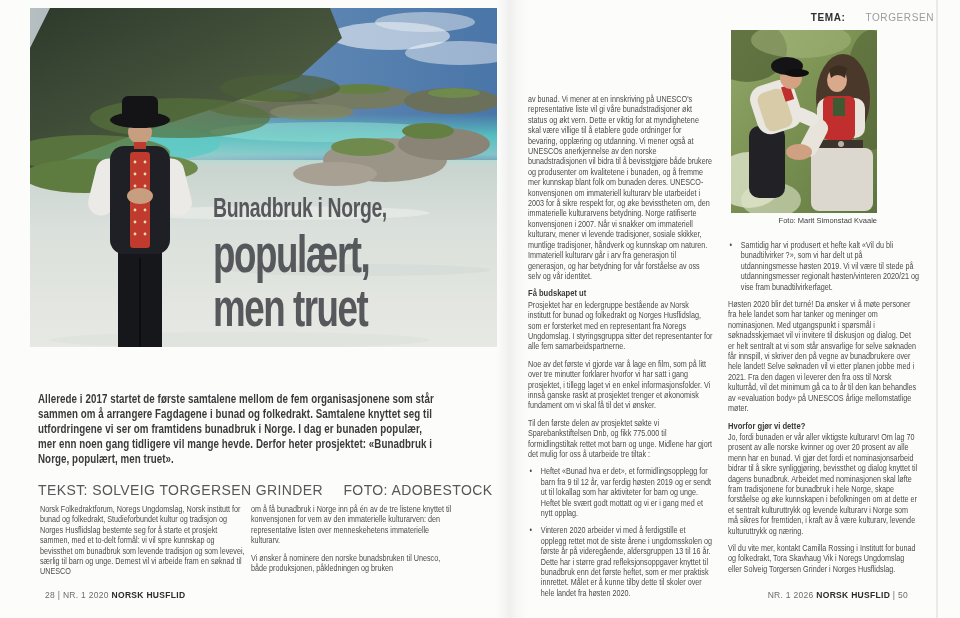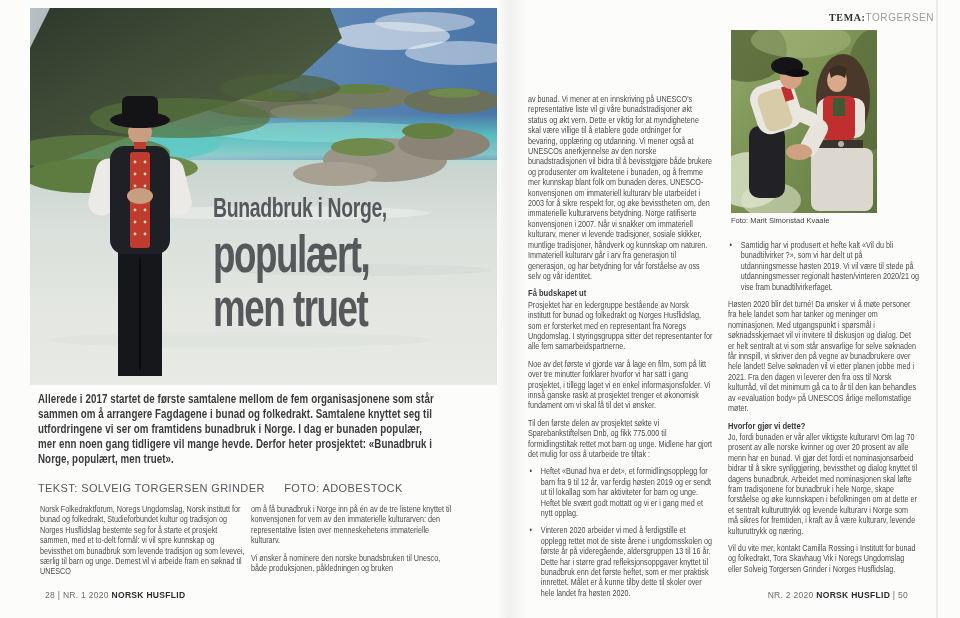--- a/index.html
+++ b/index.html
@@ -6,49 +6,49 @@
   body{
     width:960px;height:618px;position:relative;overflow:hidden;
     background:#fcfcfb;
     font-family:"Liberation Sans", sans-serif;
     color:#4b4b4d;
     -webkit-font-smoothing:antialiased;
   }
   .abs{position:absolute;}
   
   .theme{top:12px;right:26px;font-size:10px;letter-spacing:.6px;color:#9b9b9d;}
-  .theme b{color:#2f2f31;font-weight:700;margin-right:0;font-family:Liberation Serif, serif;}
-  
-  .photo-left{left:30px;top:8px;width:467px;height:377px;overflow:hidden;}
+  .theme b{color:#2f2f31;font-weight:700;margin-right:20px;}
+  
+  .photo-left{left:30px;top:8px;width:467px;height:339px;overflow:hidden;}
   .photo-right{left:731px;top:30px;width:146px;height:183px;overflow:hidden;}
   .photo-left svg,.photo-right svg{display:block;}
   
   .title{left:183px;top:186px;transform:scaleX(.72);transform-origin:0 0;
          color:#56585c;font-weight:700;white-space:nowrap;}
   .title .l1{font-size:27px;line-height:28px;letter-spacing:-.5px;margin-bottom:7px;}
   .title .l2{font-size:51px;line-height:52px;letter-spacing:-2px;}
   .title .l3{font-size:51px;line-height:55px;letter-spacing:-2px;}
   
   .intro{left:38px;top:391px;width:536px;transform:scaleX(.75);transform-origin:0 0;
          font-size:13px;line-height:15px;font-weight:700;color:#3a3a3c;letter-spacing:.1px;}
-  .byline{left:38px;top:482px;font-size:11px;color:#57575b;letter-spacing:.4px;}
+  .byline{left:38px;top:482px;font-size:14px;color:#57575b;letter-spacing:.4px;}
   .byline span{margin-right:16px;}
   
   .cond{transform:scaleX(.8);transform-origin:0 0;}
   .bodytext{font-size:9px;line-height:10.4px;color:#4b4b4d;}
   .bodytext p{margin:0 0 7px 0;}
   .subhead{font-weight:700;color:#38383a;font-size:9.5px;margin:2px 0 1px 0;}
   .bullet{display:flex;margin:0 0 7px 0;}
   .bullet::before{content:"\2022";flex:0 0 14px;padding-left:2px;color:#4b4b4d;}
   .lcol1{left:40px;top:504px;width:256px;}
   .lcol2{left:251px;top:504px;width:251px;}
   .rcol1{left:528px;top:94px;width:231px;}
   .rcol2{left:728px;top:240px;width:239px;}
   
-  .caption{left:731px;top:216px;width:146px;text-align:left;font-size:7.5px;color:#3d3d3f;}
+  .caption{left:731px;top:216px;width:146px;text-align:right;font-size:7.5px;color:#3d3d3f;}
   
   .footer{top:590px;font-size:8.5px;color:#6c6c6e;letter-spacing:.3px;}
   .footer b{color:#2c2c2e;}
   .footer-left{left:45px;}
   .footer-right{right:52px;text-align:right;}
   
   .gutter{left:497px;top:0;width:32px;height:618px;
     background:linear-gradient(90deg,rgba(0,0,0,0) 0%,rgba(0,0,0,.05) 40%,rgba(0,0,0,.02) 65%,rgba(0,0,0,0) 100%);}
   .page-edge{left:936px;top:0;width:2px;height:618px;background:rgba(0,0,0,.07);}
 </style>
@@ -243,16 +243,16 @@
   <div class="bullet">
       <span>Samtidig har vi produsert et hefte kalt «Vil du bli bunadtilvirker ?», som vi har delt ut på utdanningsmesse høsten 2019. Vi vil være til stede på utdanningsmesser regionalt høsten/vinteren 2020/21 og vise fram bunadtilvirkerfaget.</span>
     </div>
   <p>Høsten 2020 blir det turné! Da ønsker vi å møte personer fra hele landet som har tanker og meninger om nominasjonen. Med utgangspunkt i spørsmål i søknadsskjemaet vil vi invitere til diskusjon og dialog. Det er helt sentralt at vi som står ansvarlige for selve søknaden får innspill, vi skriver den på vegne av bunadbrukere over hele landet! Selve søknaden vil vi etter planen jobbe med i 2021. Fra den dagen vi leverer den fra oss til Norsk kulturråd, vil det minimum gå ca to år til den kan behandles av «evaluation body» på UNESCOS årlige mellomstatlige møter.</p>
   <div class="subhead">Hvorfor gjør vi dette?</div>
   <p>Jo, fordi bunaden er vår aller viktigste kulturarv! Om lag 70 prosent av alle norske kvinner og over 20 prosent av alle menn har en bunad. Vi gjør det fordi et nominasjonsarbeid bidrar til å sikre synliggjøring, bevissthet og dialog knyttet til dagens bunadbruk. Arbeidet med nominasjonen skal løfte fram tradisjonene for bunadbruk i hele Norge, skape forståelse og øke kunnskapen i befolkningen om at dette er et sentralt kulturuttrykk og levende kulturarv i Norge som må sikres for fremtiden, i kraft av å være kulturarv, levende kulturuttrykk og næring.</p>
   <p>Vil du vite mer, kontakt Camilla Rossing i Institutt for bunad og folkedrakt, Tora Skavhaug Vik i Noregs Ungdomslag eller Solveig Torgersen Grinder i Norges Husflidslag.</p>
 </div>
 
 <div class="abs footer footer-right">
-  <span>NR. 2 2020</span>
+  <span>NR. 1 2026</span>
   <b>NORSK HUSFLID</b>
   <span>| 50</span>
 </div>
 
 </body></html>

